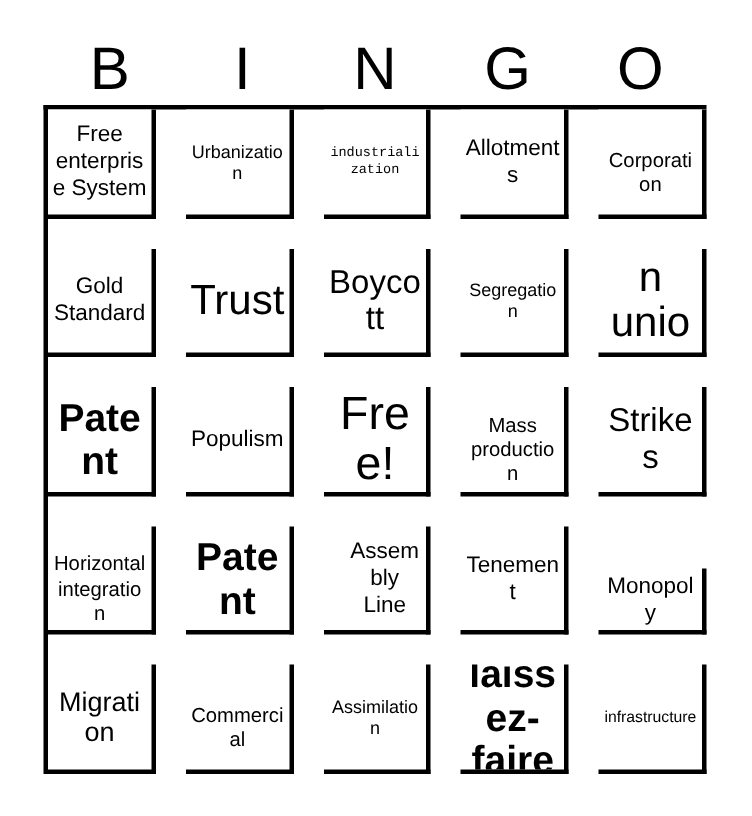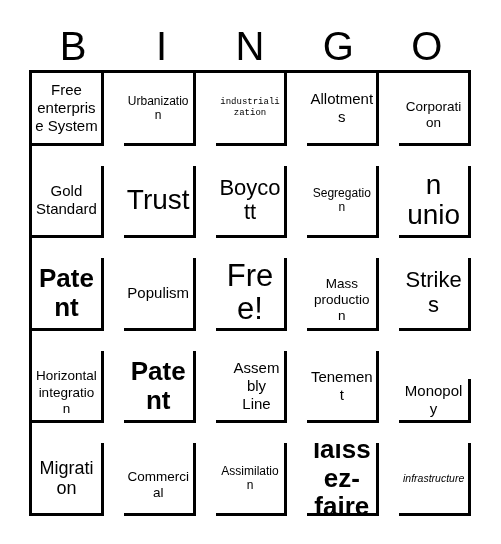--- a/index.html
+++ b/index.html
@@ -68,21 +68,21 @@
   .cell span {
     display: block;
     width: 100%;
     line-height: 1.12;
     word-wrap: break-word;
     overflow-wrap: break-word;
     hyphens: manual;
   }
   
   .fs-xxs span { font-size: 9px;  line-height: 1.15; font-family: Liberation Mono, monospace; }
-  .fs-xs  span { font-size: 10.5px; line-height: 1.15; font-style: italic; }
+  .fs-xs  span { font-size: 10.5px; line-height: 1.15; }
   .fs-s   span { font-size: 12px; line-height: 1.18; }
   .fs-m   span { font-size: 13.5px; line-height: 1.2; margin-top: 14px; }
   .fs-ml  span { font-size: 15px; line-height: 1.2; }
   .fs-l   span { font-size: 18px; line-height: 1.15; }
   .fs-xl  span { font-size: 22px; line-height: 1.12; }
   .fs-xxl span { font-size: 26px; line-height: 1.1; font-weight: bold; }
   .fs-h1  span { font-size: 28px; line-height: 1.08; }
   .fs-h2  span { font-size: 31px; line-height: 1.05; }
 </style>
 </head>

